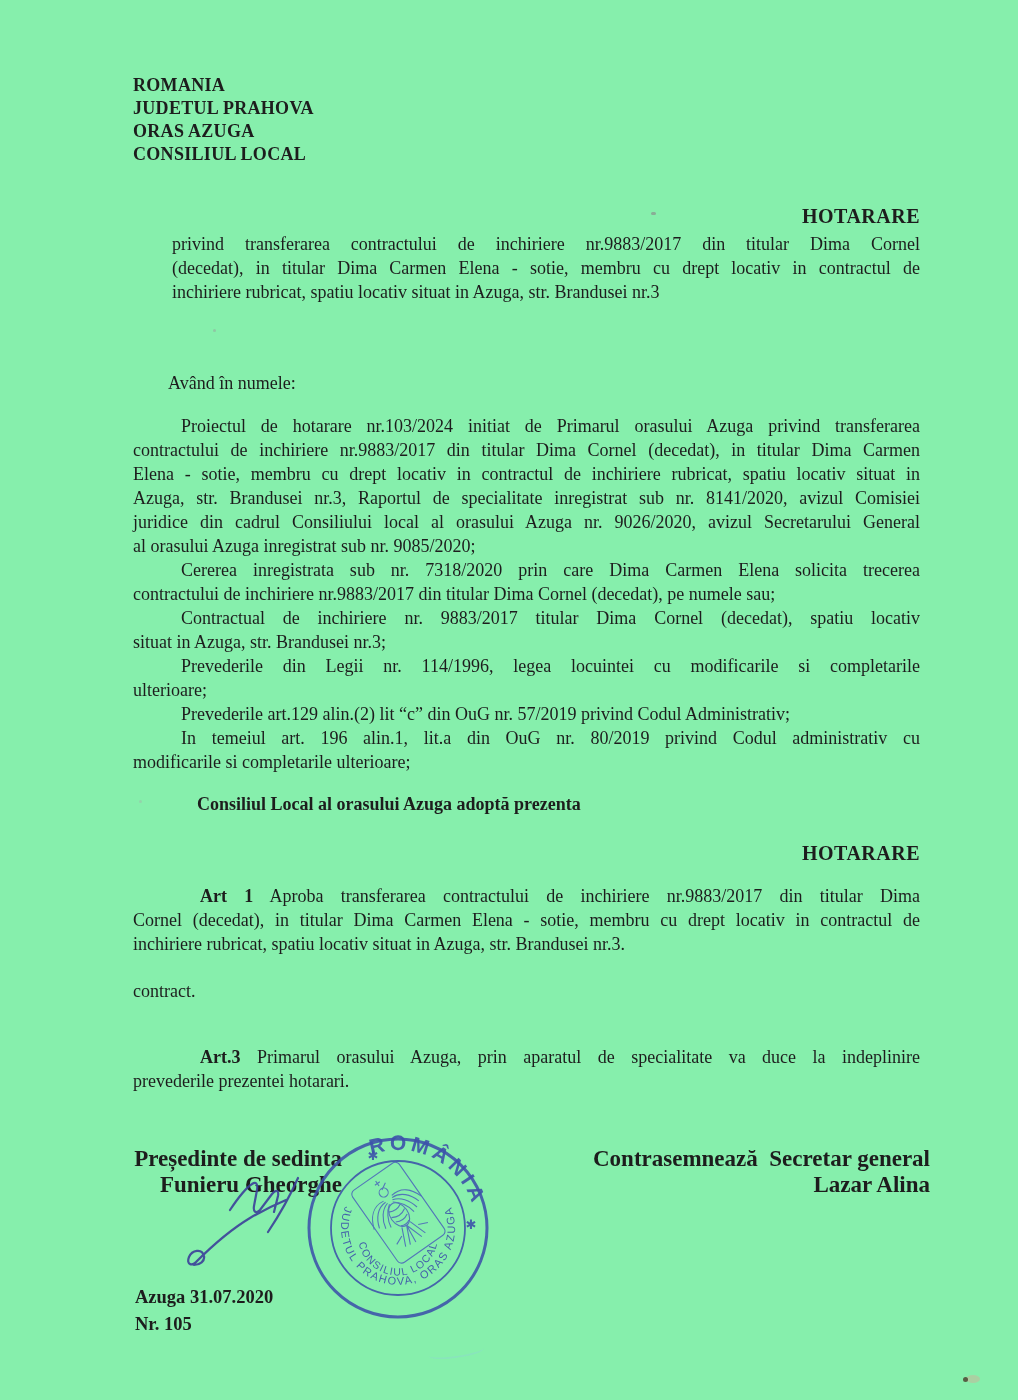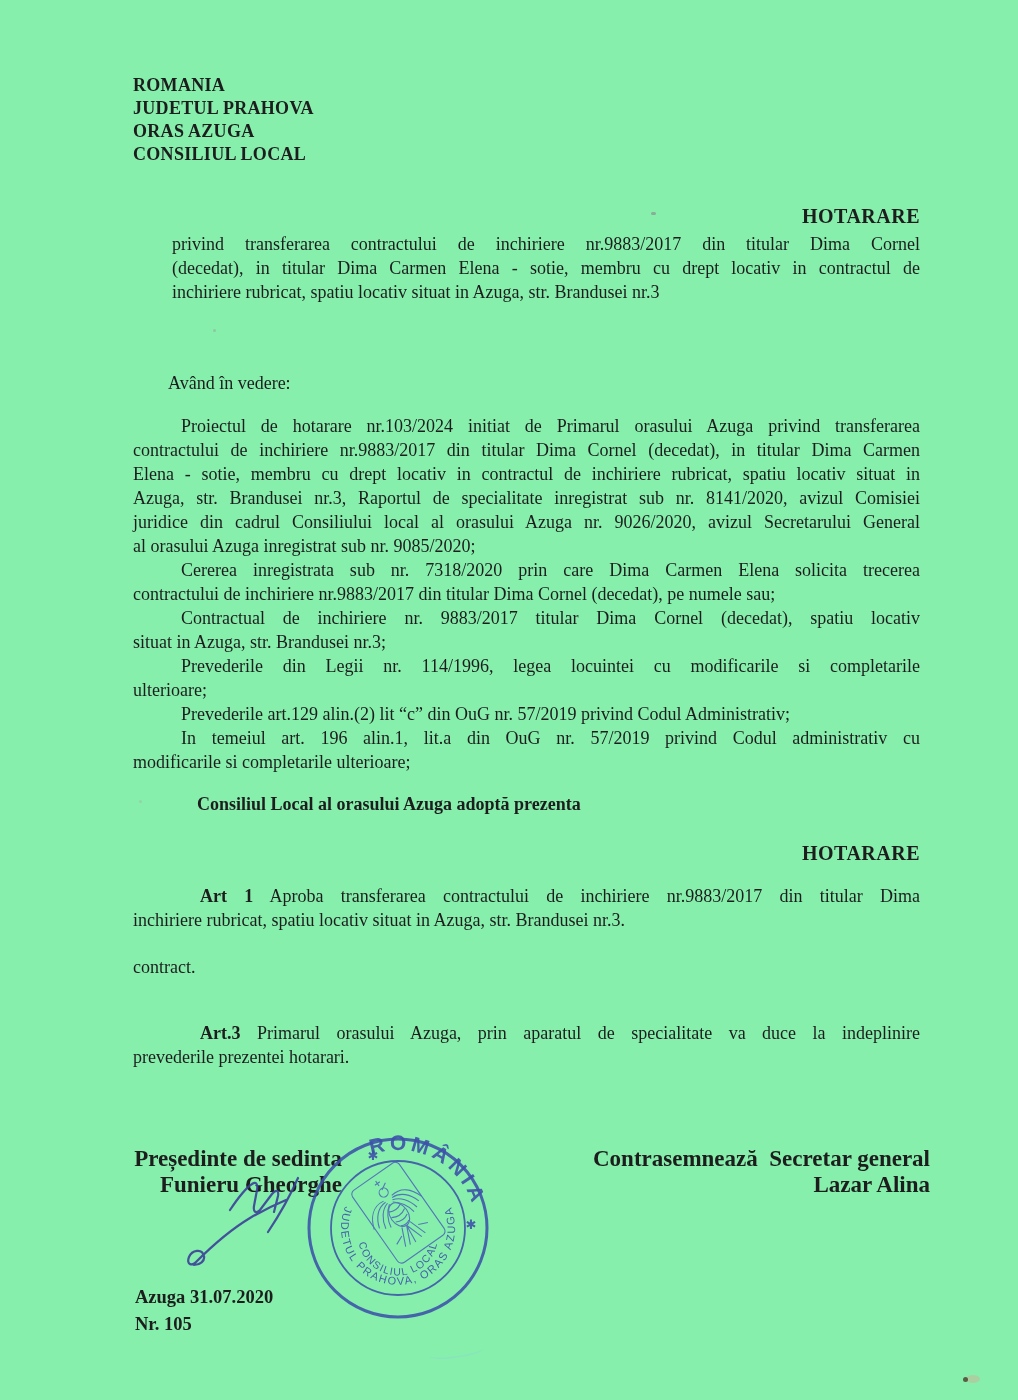--- a/index.html
+++ b/index.html
@@ -45,21 +45,21 @@
   <div class="abs" style="left:172px;top:203px;width:748px;">
     <div class="h1">HOTARARE</div>
     <div class="jp ind0" style="margin-top:3px;">
         <div class="tline first">privind transferarea contractului de inchiriere nr.9883/2017 din titular Dima Cornel</div>
         <div class="tline">(decedat), in titular Dima Carmen Elena - sotie, membru cu drept locativ in contractul de</div>
         <div class="tline last">inchiriere rubricat, spatiu locativ situat in Azuga, str. Brandusei nr.3</div>
       </div>
   </div>
   <div class="art dash" style="left:651px;top:212px;"></div>
 
-  <div class="abs intro" style="left:168px;top:371px;">Având în vedere:</div>
+  <div class="abs intro" style="left:168px;top:371px;">Având în numele:</div>
 
   <div class="abs" style="left:133px;top:414px;width:787px;">
     <div class="jp ind48">
         <div class="tline first">Proiectul de hotarare nr.103/2024 initiat de Primarul orasului Azuga privind transferarea</div>
         <div class="tline">contractului de inchiriere nr.9883/2017 din titular Dima Cornel (decedat), in titular Dima Carmen</div>
         <div class="tline">Elena - sotie, membru cu drept locativ in contractul de inchiriere rubricat, spatiu locativ situat in</div>
         <div class="tline">Azuga, str. Brandusei nr.3, Raportul de specialitate inregistrat sub nr. 8141/2020, avizul Comisiei</div>
         <div class="tline">juridice din cadrul Consiliului local al orasului Azuga nr. 9026/2020, avizul Secretarului General</div>
         <div class="tline last">al orasului Azuga inregistrat sub nr. 9085/2020;</div>
       </div>
@@ -72,31 +72,32 @@
         <div class="tline last">situat in Azuga, str. Brandusei nr.3;</div>
       </div>
     <div class="jp ind48">
         <div class="tline first">Prevederile din Legii nr. 114/1996, legea locuintei cu modificarile si completarile</div>
         <div class="tline last">ulterioare;</div>
       </div>
     <div class="jp ind48">
         <div class="tline first last">Prevederile art.129 alin.(2) lit “c” din OuG nr. 57/2019 privind Codul Administrativ;</div>
       </div>
     <div class="jp ind48">
-        <div class="tline first">In temeiul art. 196 alin.1, lit.a din OuG nr. 57/2019 privind Codul administrativ cu</div>
+        <div class="tline first">In temeiul art. 196 alin.1, lit.a din OuG nr. 80/2019 privind Codul administrativ cu</div>
         <div class="tline last">modificarile si completarile ulterioare;</div>
       </div>
   </div>
 
   <div class="abs adopt" style="left:197px;top:792px;">Consiliul Local al orasului Azuga adoptă prezenta</div>
   <div class="abs h1" style="left:172px;top:840px;width:748px;">HOTARARE</div>
 
   <div class="abs" style="left:133px;top:884px;width:787px;">
     <div class="jp ind67">
         <div class="tline first"><b>Art 1</b> Aproba transferarea contractului de inchiriere nr.9883/2017 din titular Dima</div>
+        <div class="tline">Cornel (decedat), in titular Dima Carmen Elena - sotie, membru cu drept locativ in contractul de</div>
         <div class="tline last">inchiriere rubricat, spatiu locativ situat in Azuga, str. Brandusei nr.3.</div>
       </div>
     <div class="jp ind63" style="margin-top:23px;">
         <div class="tline last">contract.</div>
       </div>
     <div class="jp ind67" style="margin-top:42px;">
         <div class="tline first"><b>Art.3</b> Primarul orasului Azuga, prin aparatul de specialitate va duce la indeplinire</div>
         <div class="tline last">prevederile prezentei hotarari.</div>
       </div>
   </div>

